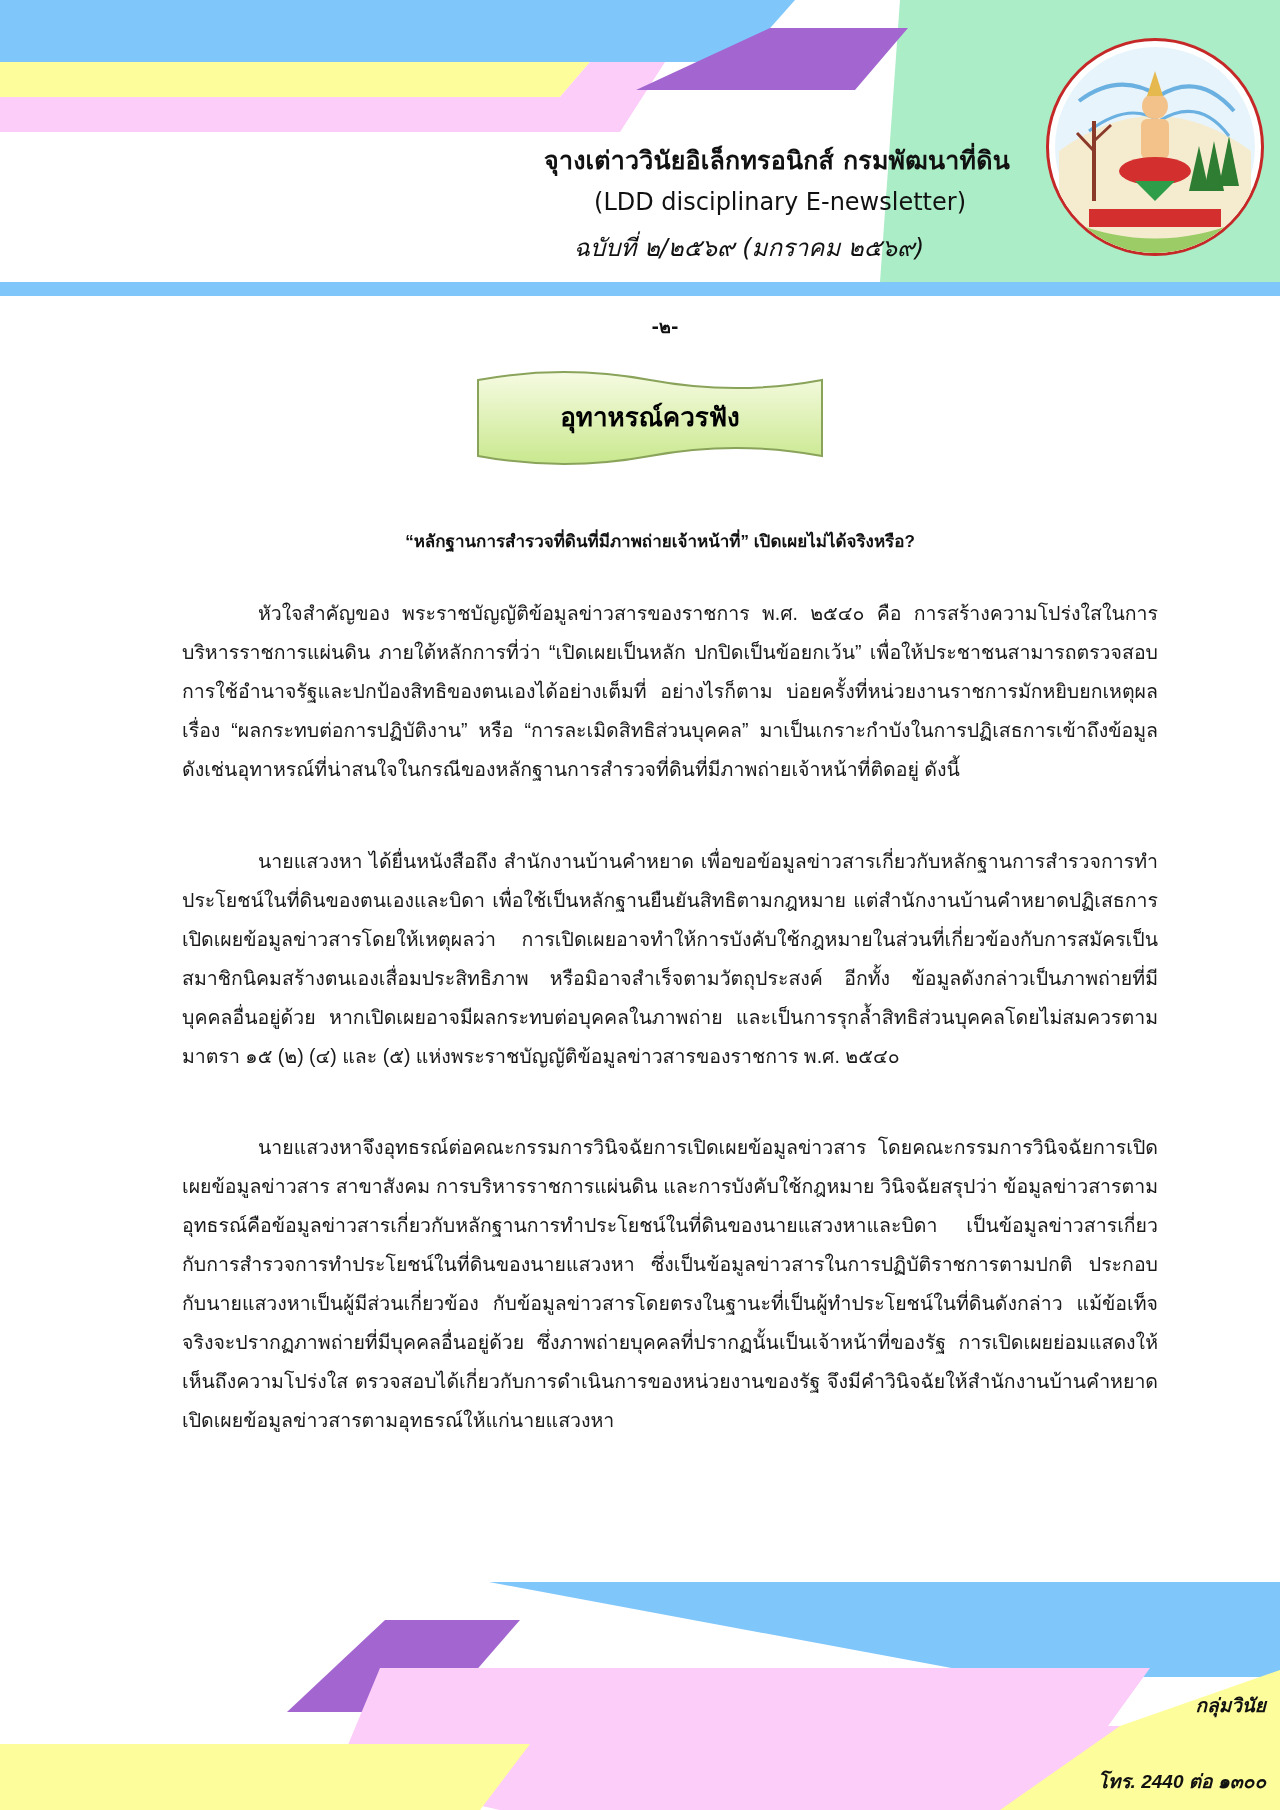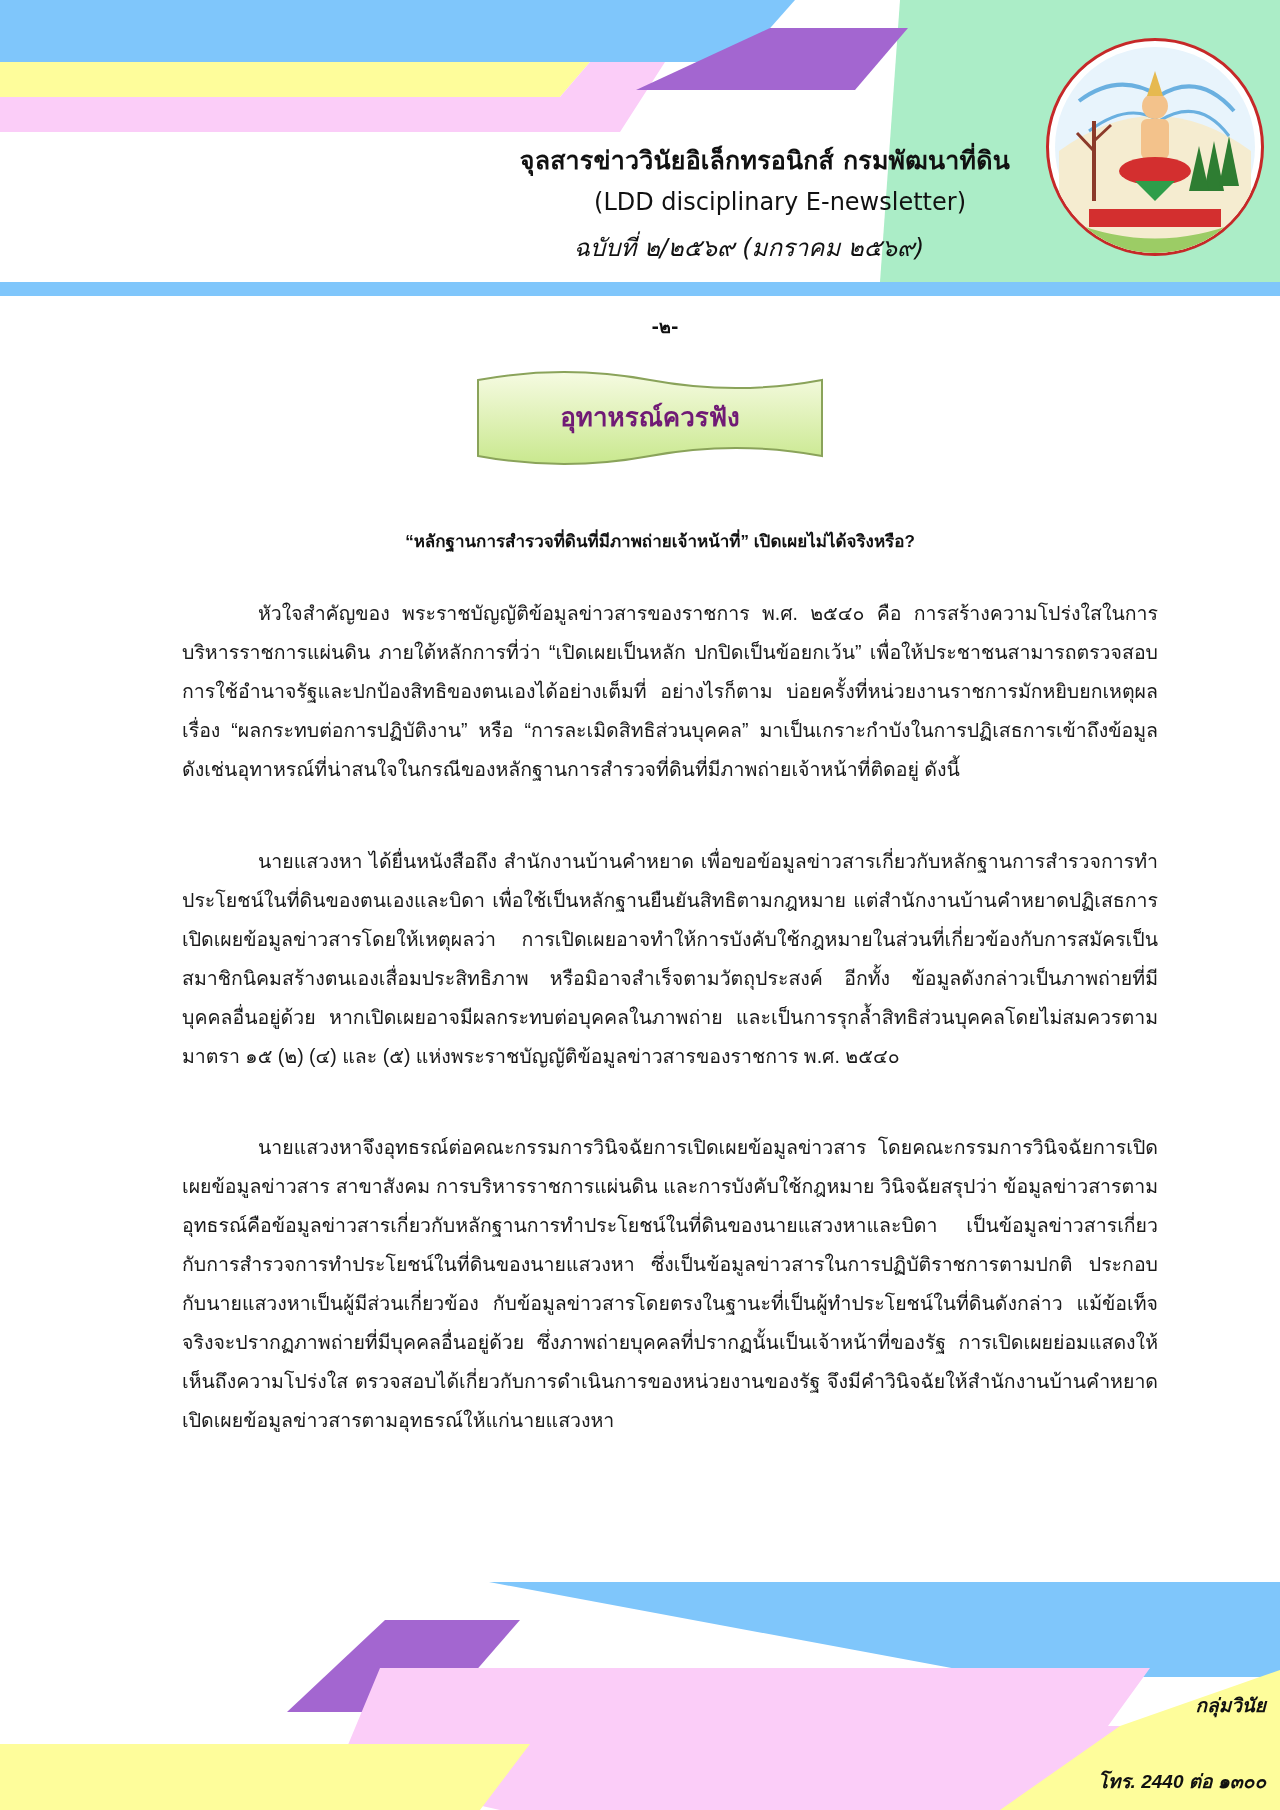--- a/index.html
+++ b/index.html
@@ -18,21 +18,21 @@
 
   .seal {
     position: absolute; left: 1046px; top: 38px; width: 218px; height: 218px;
     border-radius: 50%; border: 3px solid #c62828; background: #fff;
     box-sizing: border-box; overflow: hidden;
   }
 
   .page-num { position: absolute; top: 312px; left: 0; width: 1330px; text-align: center; font-size: 18px; font-weight: bold; }
 
   .banner { position: absolute; left: 474px; top: 368px; width: 352px; height: 102px; }
-  .banner-label { position: absolute; left: 474px; top: 396px; width: 352px; text-align: center; font-size: 26px; font-weight: bold; color: #701a75; }
+  .banner-label { position: absolute; left: 474px; top: 396px; width: 352px; text-align: center; font-size: 26px; font-weight: bold; color: #000000; }
 
   .headline {
     position: absolute; top: 527px; left: 160px; width: 1000px; text-align: center;
     font-size: 17px; font-weight: bold; font-family: "Liberation Sans", sans-serif;
   }
 
   .body {
     position: absolute; left: 182px; width: 976px;
     font-family: "Liberation Sans", sans-serif;
     font-size: 19.5px; line-height: 39px; text-align: justify; color: #1a1a1a;
@@ -53,21 +53,21 @@
 
 <svg class="deco" width="1280" height="300">
   <polygon points="900,0 1280,0 1280,282 880,282" fill="#abedc7"></polygon>
   <polygon points="0,0 795,0 740,62 0,62" fill="#7fc6fb"></polygon>
   <polygon points="0,62 590,62 560,97 0,97" fill="#fefd9b"></polygon>
   <polygon points="590,62 665,62 620,132 0,132 0,97 560,97" fill="#fbcdf8"></polygon>
   <polygon points="770,28 908,28 855,90 636,90" fill="#a366d0"></polygon>
   <rect x="0" y="282" width="1280" height="14" fill="#7fc6fb"></rect>
 </svg>
 
-<div class="mast mast-title">จุลสารข่าววินัยอิเล็กทรอนิกส์ กรมพัฒนาที่ดิน</div>
+<div class="mast mast-title">จุางเต่าววินัยอิเล็กทรอนิกส์ กรมพัฒนาที่ดิน</div>
 <div class="mast mast-sub">(LDD disciplinary E-newsletter)</div>
 <div class="mast mast-issue">ฉบับที่ ๒/๒๕๖๙ (มกราคม ๒๕๖๙)</div>
 
 <div class="seal">
   <svg width="212" height="212" viewBox="0 0 212 212">
     <circle cx="106" cy="106" r="100" fill="#e8f4fc"></circle>
     <path d="M10 110 Q106 40 202 110 L202 212 L10 212Z" fill="#f5ecd0"></path>
     <path d="M30 60 Q70 30 110 55 Q150 30 185 70" stroke="#6ab0e0" stroke-width="4" fill="none"></path>
     <path d="M40 90 Q80 60 110 80 Q150 55 180 95" stroke="#6ab0e0" stroke-width="3" fill="none"></path>
     <line x1="45" y1="160" x2="45" y2="80" stroke="#8b3a2a" stroke-width="4"></line>

